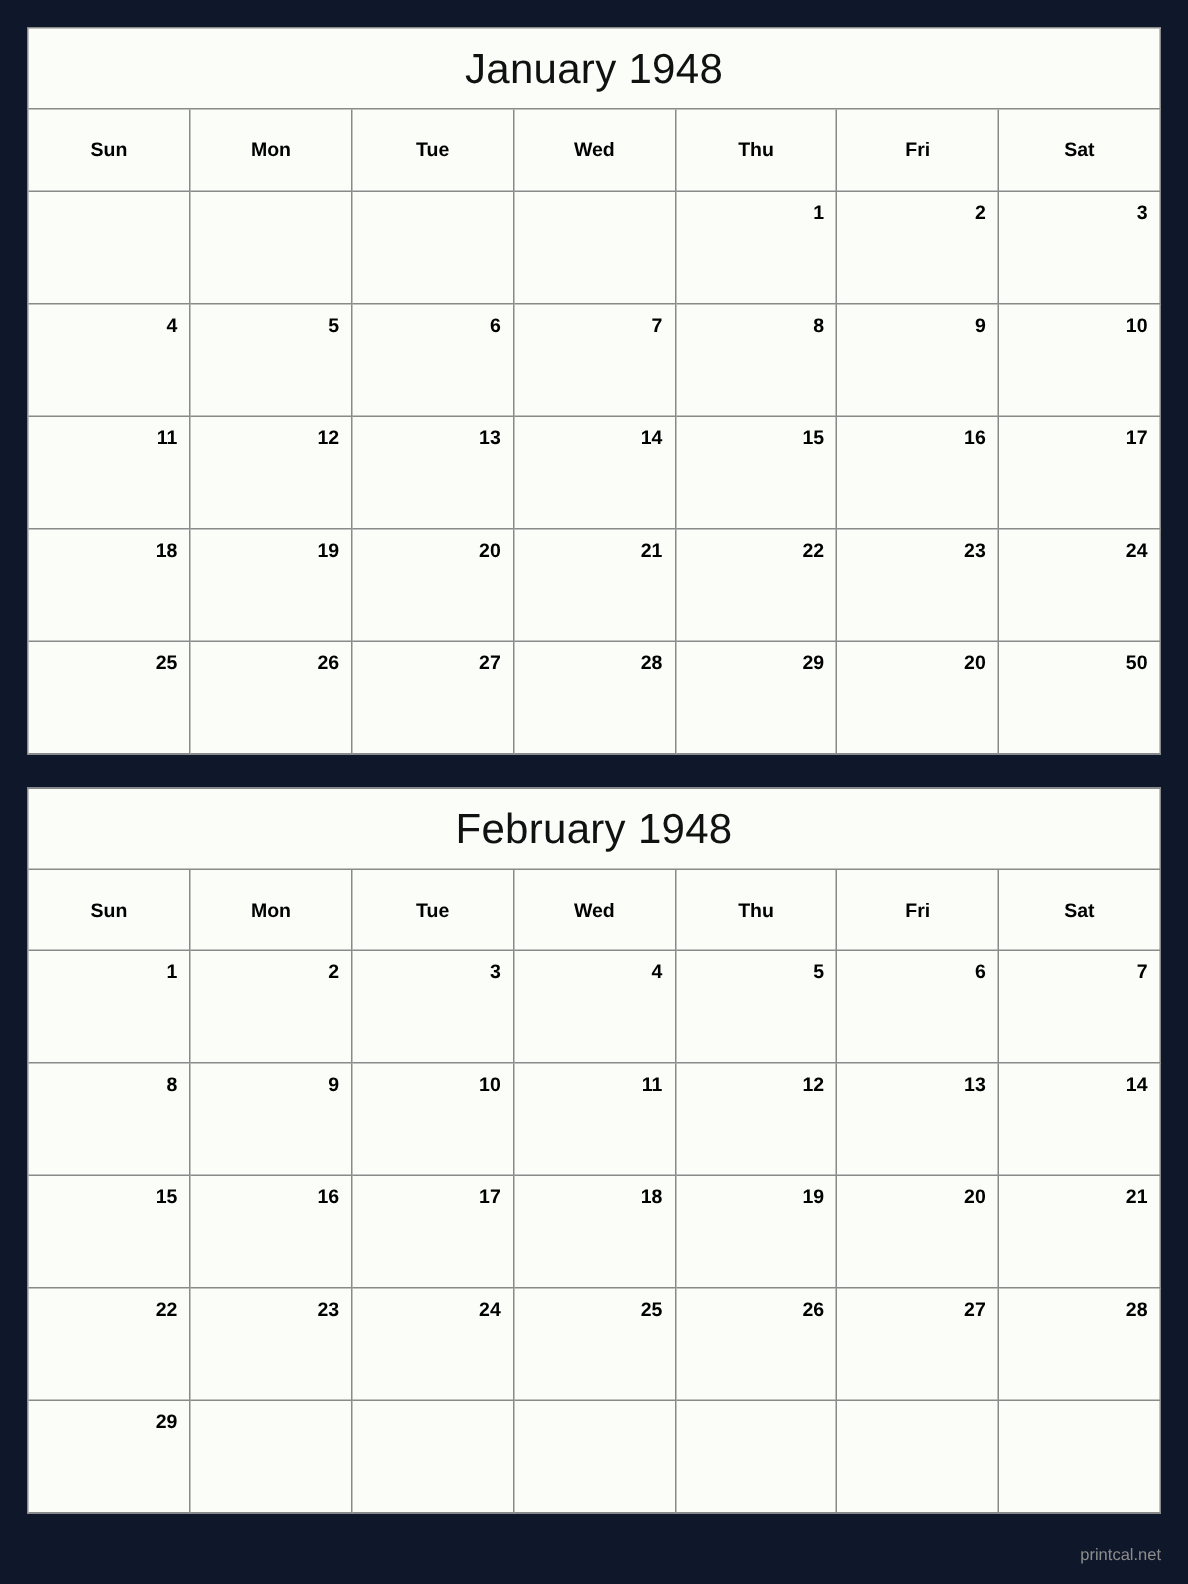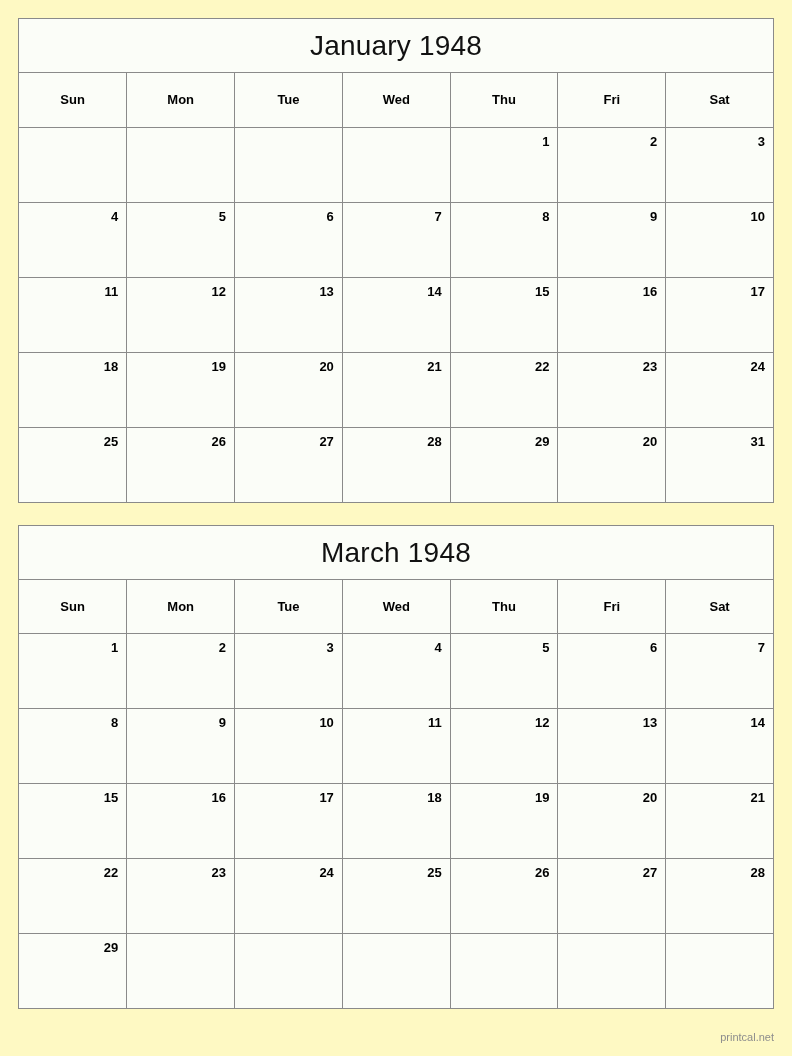--- a/index.html
+++ b/index.html
@@ -13,21 +13,21 @@
     font-family: "Liberation Sans", sans-serif;
     color: #000;
     overflow: hidden;
   }
   .page {
     width: 792px;
     height: 1056px;
     box-sizing: border-box;
     padding: 18px 18px 0 18px;
     position: relative;
-    background: #fef9c3;
+    background: #0f172a;
   }
   .month-block {
     width: 756px;
     border: 1px solid #8a8a8a;
     border-right: none;
     border-bottom: none;
     box-sizing: border-box;
     background: #fbfdf8;
   }
   .month-block.second {
@@ -140,28 +140,28 @@
           <td>23</td>
           <td>24</td>
         </tr>
         <tr>
           <td>25</td>
           <td>26</td>
           <td>27</td>
           <td>28</td>
           <td>29</td>
           <td>20</td>
-          <td>31</td>
+          <td>50</td>
         </tr>
       </tbody>
     </table>
   </div>
 
   <div class="month-block second">
-    <div class="month-title">March 1948</div>
+    <div class="month-title">February 1948</div>
     <table class="cal">
       <thead>
         <tr>
           <th>Sun</th>
           <th>Mon</th>
           <th>Tue</th>
           <th>Wed</th>
           <th>Thu</th>
           <th>Fri</th>
           <th>Sat</th>

